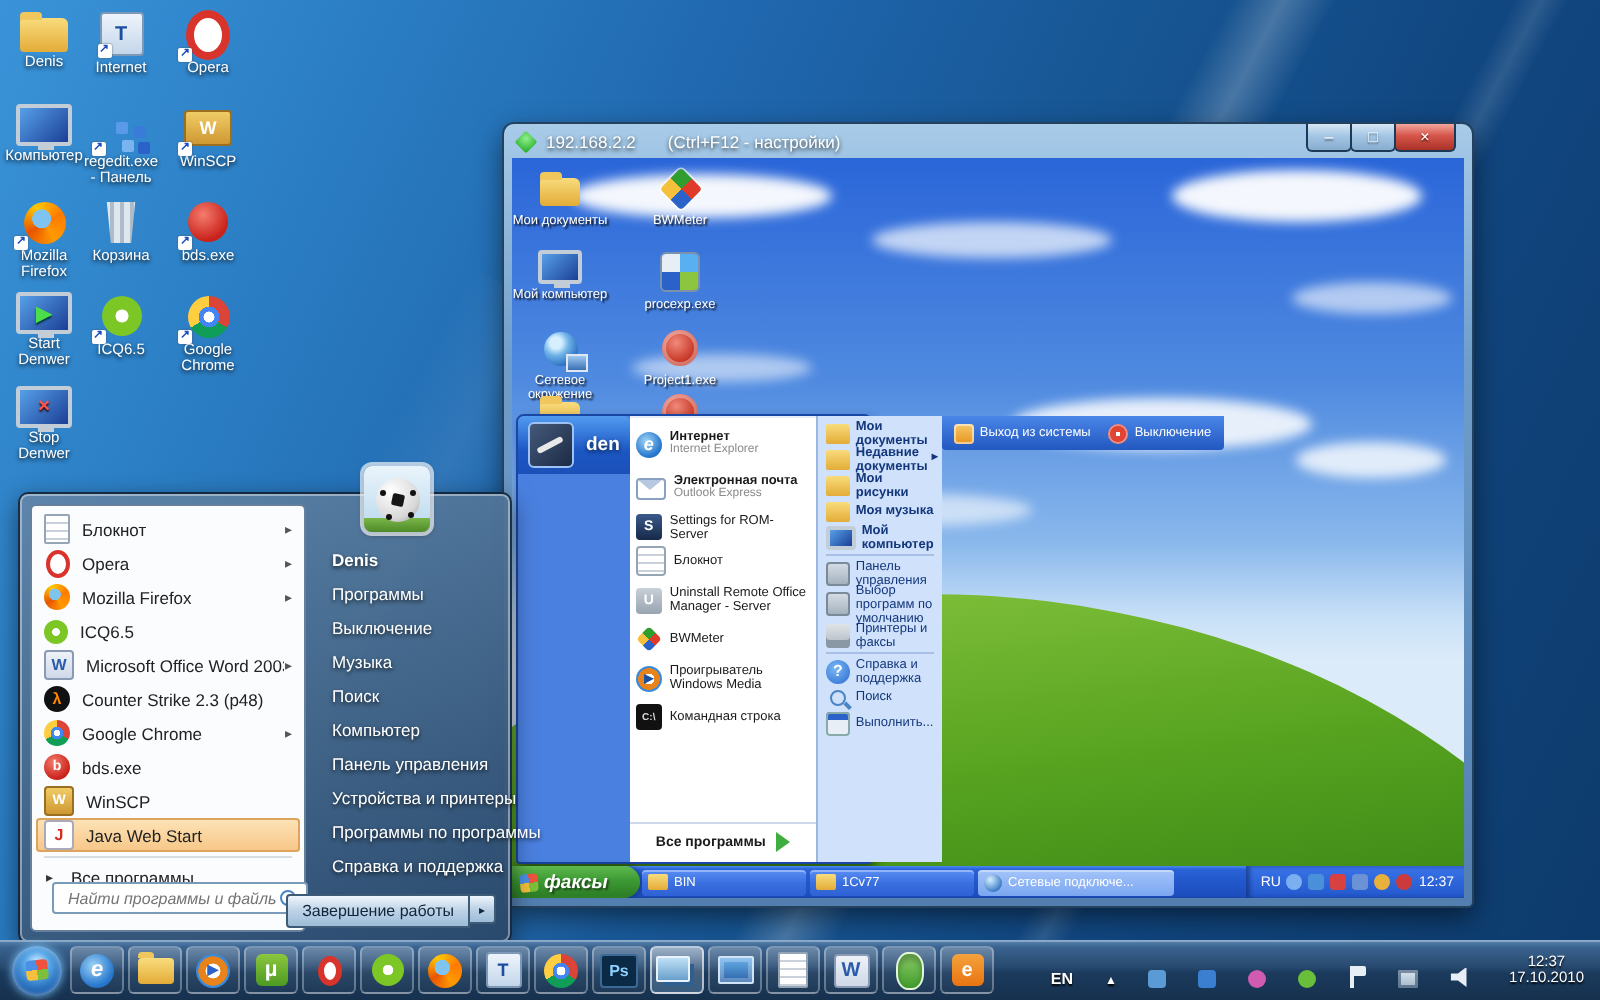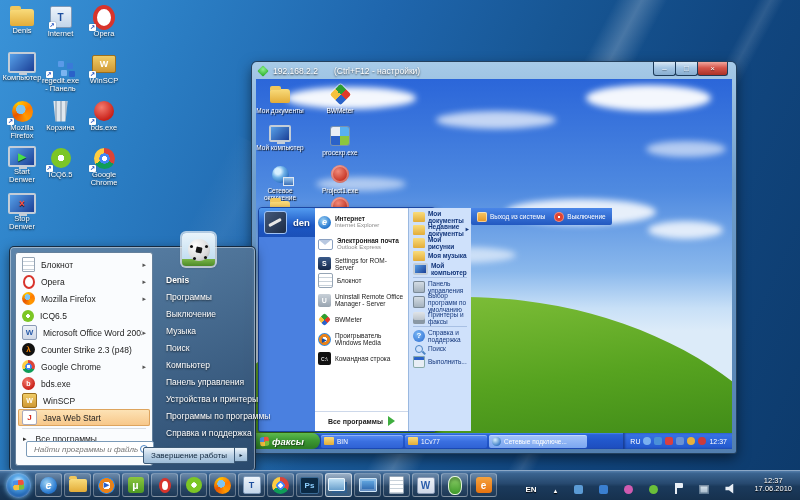--- a/index.html
+++ b/index.html
@@ -647,17 +647,17 @@
       <span class="chev">▲</span>
       <span class="tri9" style="background:#5b9bd5"></span>
       <span class="tri9" style="background:#3a7fd0"></span>
       <span class="tri9" style="background:#d05bb0;border-radius:50%"></span>
       <span class="tri9" style="background:#6abf3a;border-radius:50%"></span>
       <span class="trf"></span>
       <span class="trn"></span>
       <span class="trs"></span>
       <div class="clock">
         <div>12:37</div>
-        <div>17.06.2010</div>
+        <div>17.10.2010</div>
       </div>
     </div>
   </div>
 </div>
 
 </body></html>

